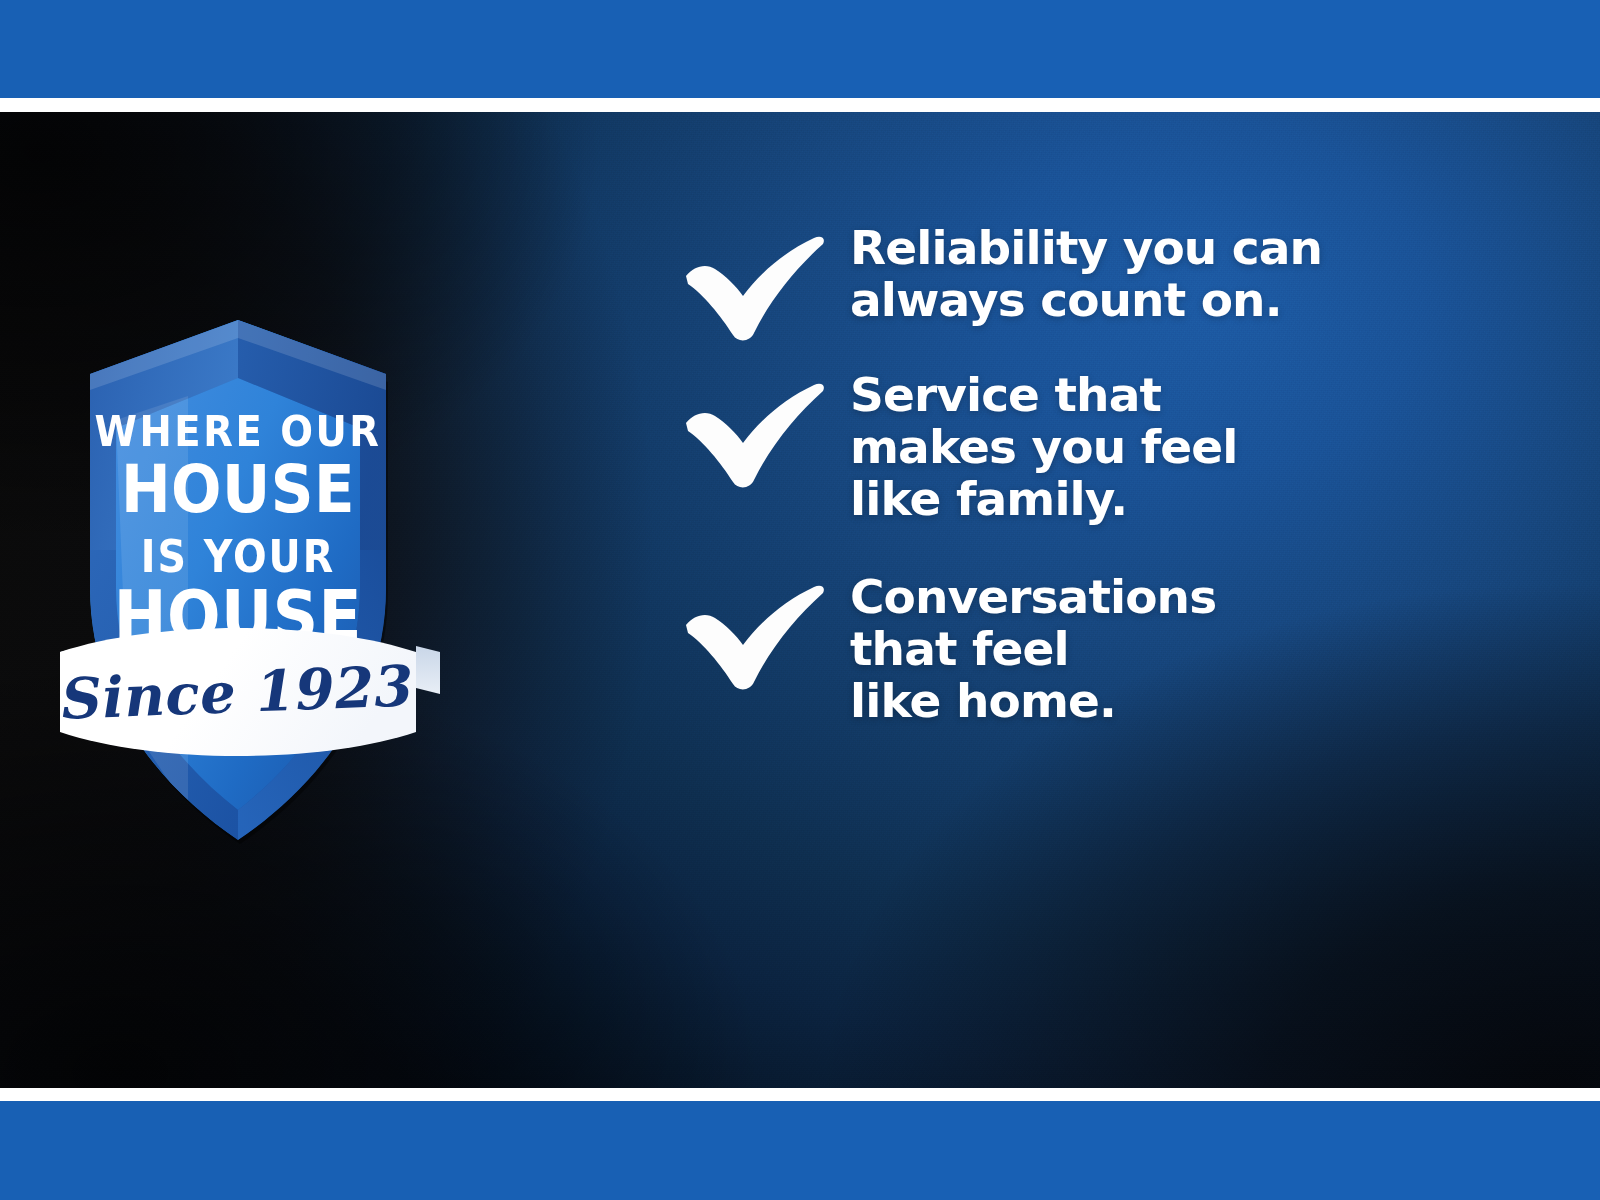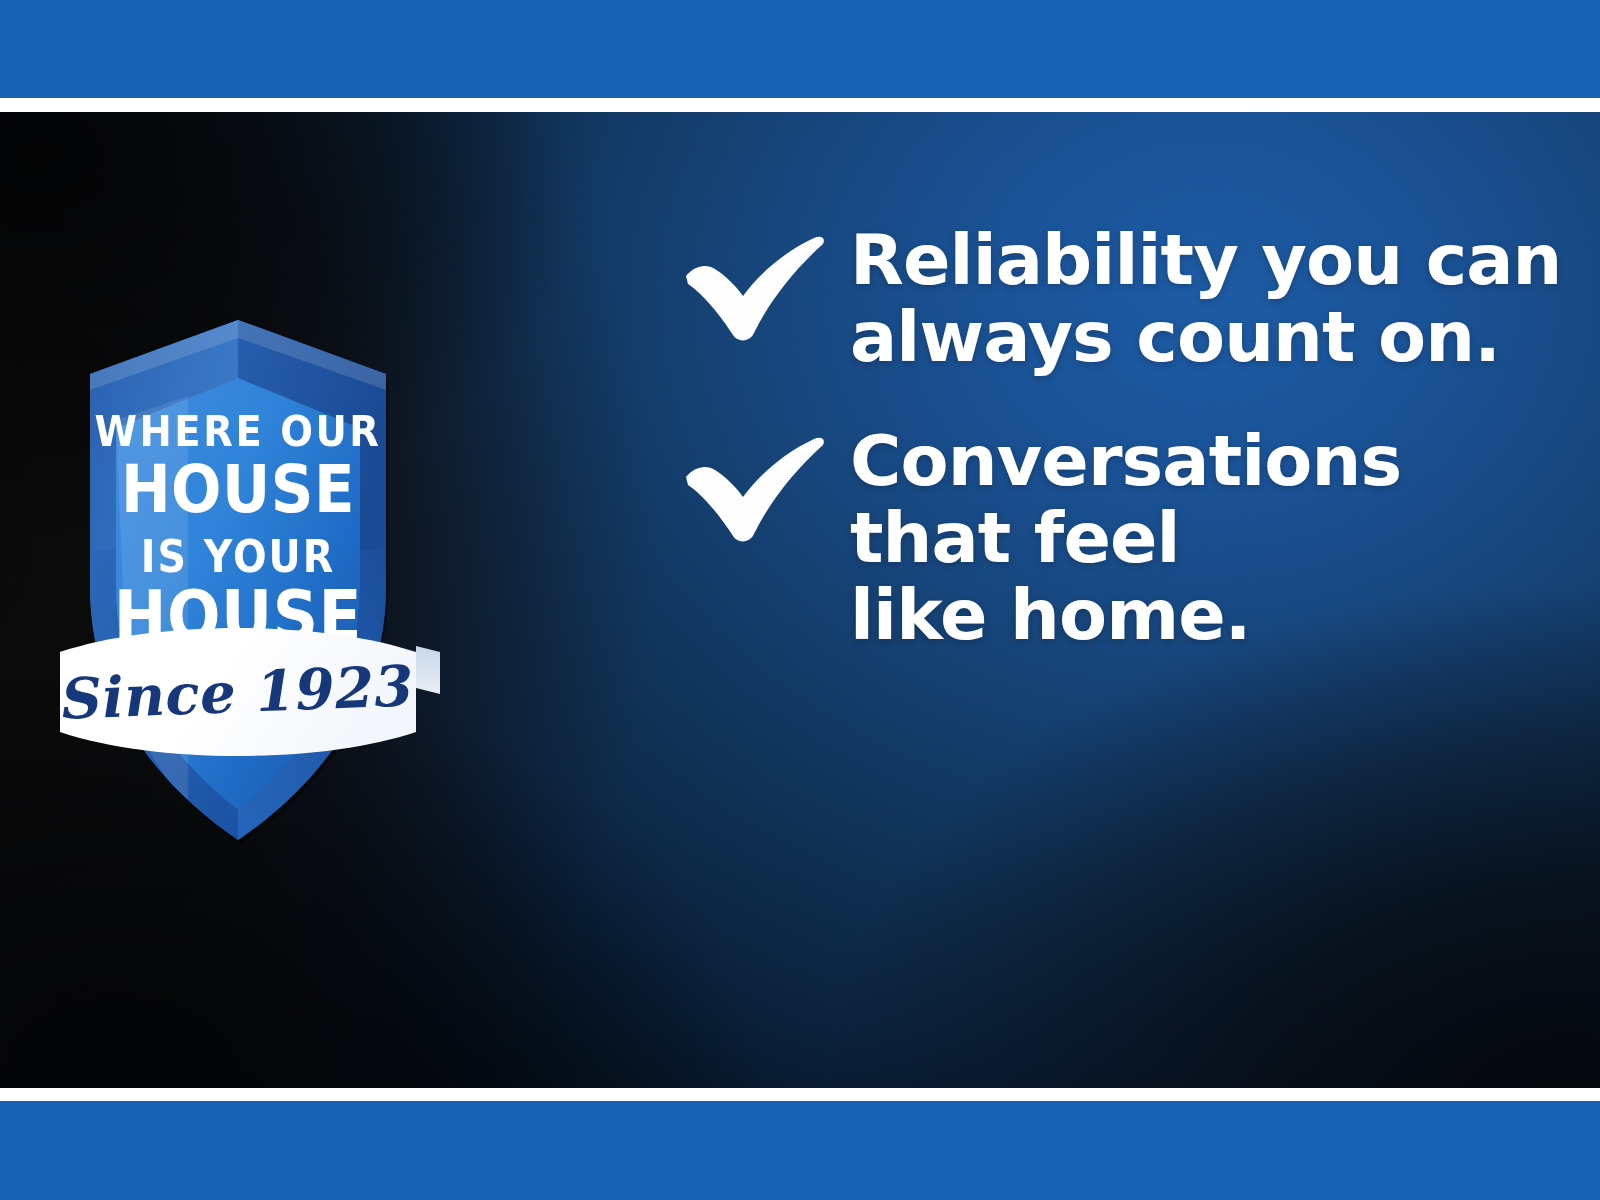--- a/index.html
+++ b/index.html
@@ -97,21 +97,21 @@
     left:8px;top:10px;
     width:148px;height:118px;
   }
   .check svg{display:block;width:148px;height:118px;}
   .check path{fill:#fdfdfd;}
 
   .benefit-text{
     color:#ffffff;
     font-family:"DejaVu Sans", sans-serif;
     font-weight:bold;
-    font-size:70px;
+    font-size:47px;
     line-height:1.10;
     letter-spacing:-0.9px;
     white-space:pre-line;
     text-shadow:0 2px 7px rgba(0,0,0,.22);
   }
 
   
   .b1{margin-bottom:44px;}
   .b2{margin-bottom:42px;}
 </style>
@@ -249,20 +249,37 @@
                      C 141,3 146,6 143,12
                      C 116,36 90,68 74,101
                      C 70,110 58,111 53,103
                      C 41,84 23,62 8,52 Z"></path>
           </svg>
         </span>
         <div class="benefit-text">Reliability you can
 always count on.</div>
       </div>
 
+      <div class="benefit b2">
+        <span class="check">
+          <svg viewBox="0 0 148 118" xmlns="http://www.w3.org/2000/svg">
+            <path d="M 6,44
+                     C 14,34 26,31 35,37
+                     C 46,44 56,54 63,64
+                     C 79,42 104,20 134,6
+                     C 141,3 146,6 143,12
+                     C 116,36 90,68 74,101
+                     C 70,110 58,111 53,103
+                     C 41,84 23,62 8,52 Z"></path>
+          </svg>
+        </span>
+        <div class="benefit-text">Service that
+makes you feel
+like family.</div>
+      </div>
 
       <div class="benefit b3">
         <span class="check">
           <svg viewBox="0 0 148 118" xmlns="http://www.w3.org/2000/svg">
             <path d="M 6,44
                      C 14,34 26,31 35,37
                      C 46,44 56,54 63,64
                      C 79,42 104,20 134,6
                      C 141,3 146,6 143,12
                      C 116,36 90,68 74,101

